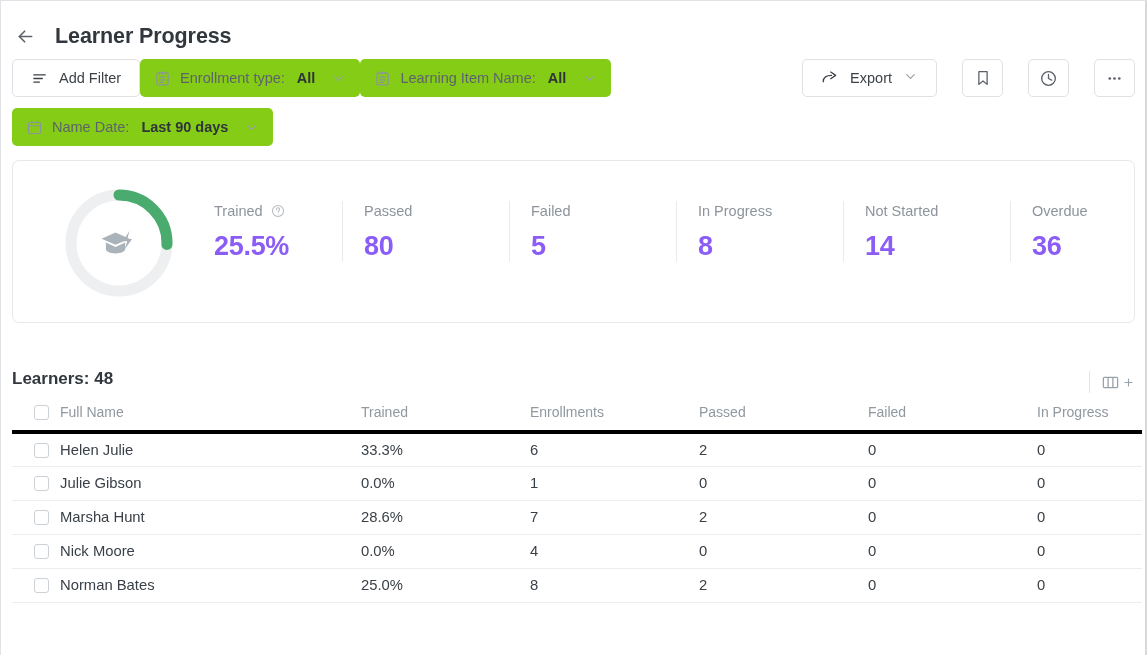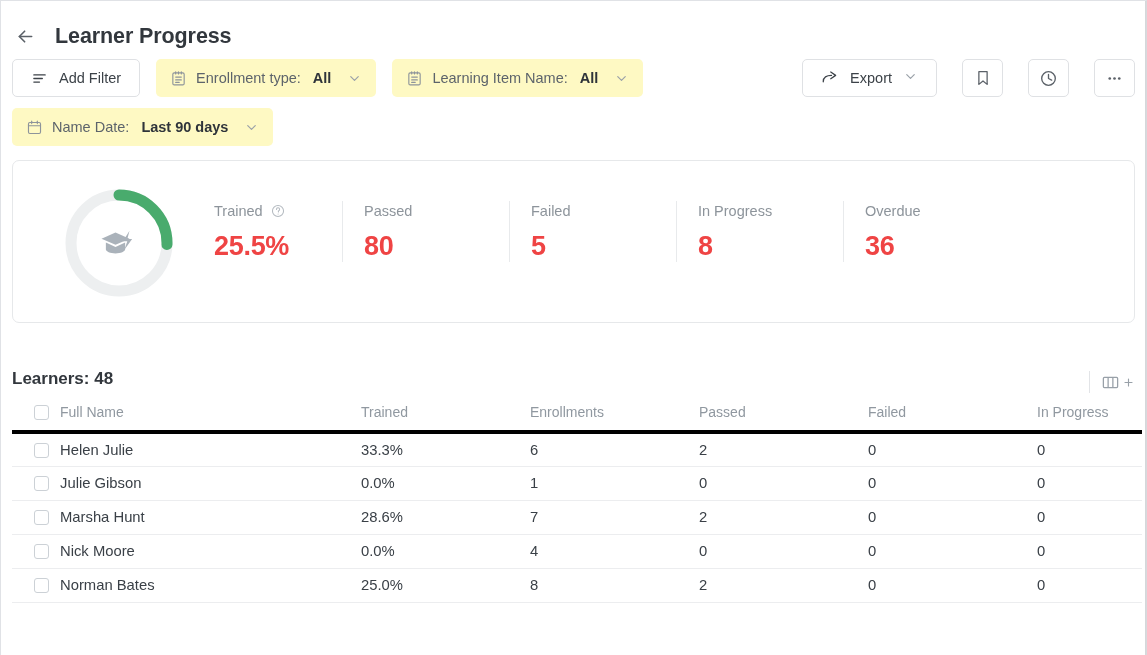--- a/index.html
+++ b/index.html
@@ -46,21 +46,21 @@
     letter-spacing: -0.1px;
   }
 
   
   .toolbar {
     position: relative;
     padding: 0 11px;
   }
   .toolbar-row {
     display: flex;
-    gap: 16px;
+    gap: 0;
     margin-bottom: 11px;
   }
 
   .btn-outline {
     display: inline-flex;
     align-items: center;
     gap: 11px;
     height: 38px;
     padding: 0 18px;
     background: #ffffff;
@@ -71,21 +71,21 @@
     cursor: pointer;
     white-space: nowrap;
   }
 
   .chip {
     display: inline-flex;
     align-items: center;
     gap: 9px;
     height: 38px;
     padding: 0 13px 0 13px;
-    background: #fef9c3;
+    background: #84cc16;
     border: 1px solid transparent;
     border-radius: 5px;
     font-size: 14.5px;
     color: #5d646b;
     cursor: pointer;
     white-space: nowrap;
   }
   .chip .chip-val { color: #2f343a; font-weight: 700; margin-left: 3px; }
   .chip .caret { margin-left: 7px; color: #9aa1a8; display: flex; }
 
@@ -152,21 +152,21 @@
     gap: 8px;
     font-size: 14.5px;
     color: #8d949b;
     height: 19px;
     white-space: nowrap;
   }
   .stat-value {
     margin-top: 11px;
     font-size: 27px;
     font-weight: 700;
-    color: #ef4444;
+    color: #8b5cf6;
     letter-spacing: -0.3px;
   }
   .help-icon { color: #b4bac0; display: flex; cursor: pointer; }
 
   
   .list-header {
     display: flex;
     justify-content: space-between;
     margin: 46px 11px 0 11px;
     height: 26px;
@@ -413,20 +413,26 @@
         <div class="stat-value">5</div>
       </div>
 
       <div class="stat">
         <div class="stat-label">
           <span>In Progress</span>
         </div>
         <div class="stat-value">8</div>
       </div>
 
+      <div class="stat">
+        <div class="stat-label">
+          <span>Not Started</span>
+        </div>
+        <div class="stat-value">14</div>
+      </div>
 
       <div class="stat">
         <div class="stat-label">
           <span>Overdue</span>
         </div>
         <div class="stat-value">36</div>
       </div>
     </div>
   </div>
 

